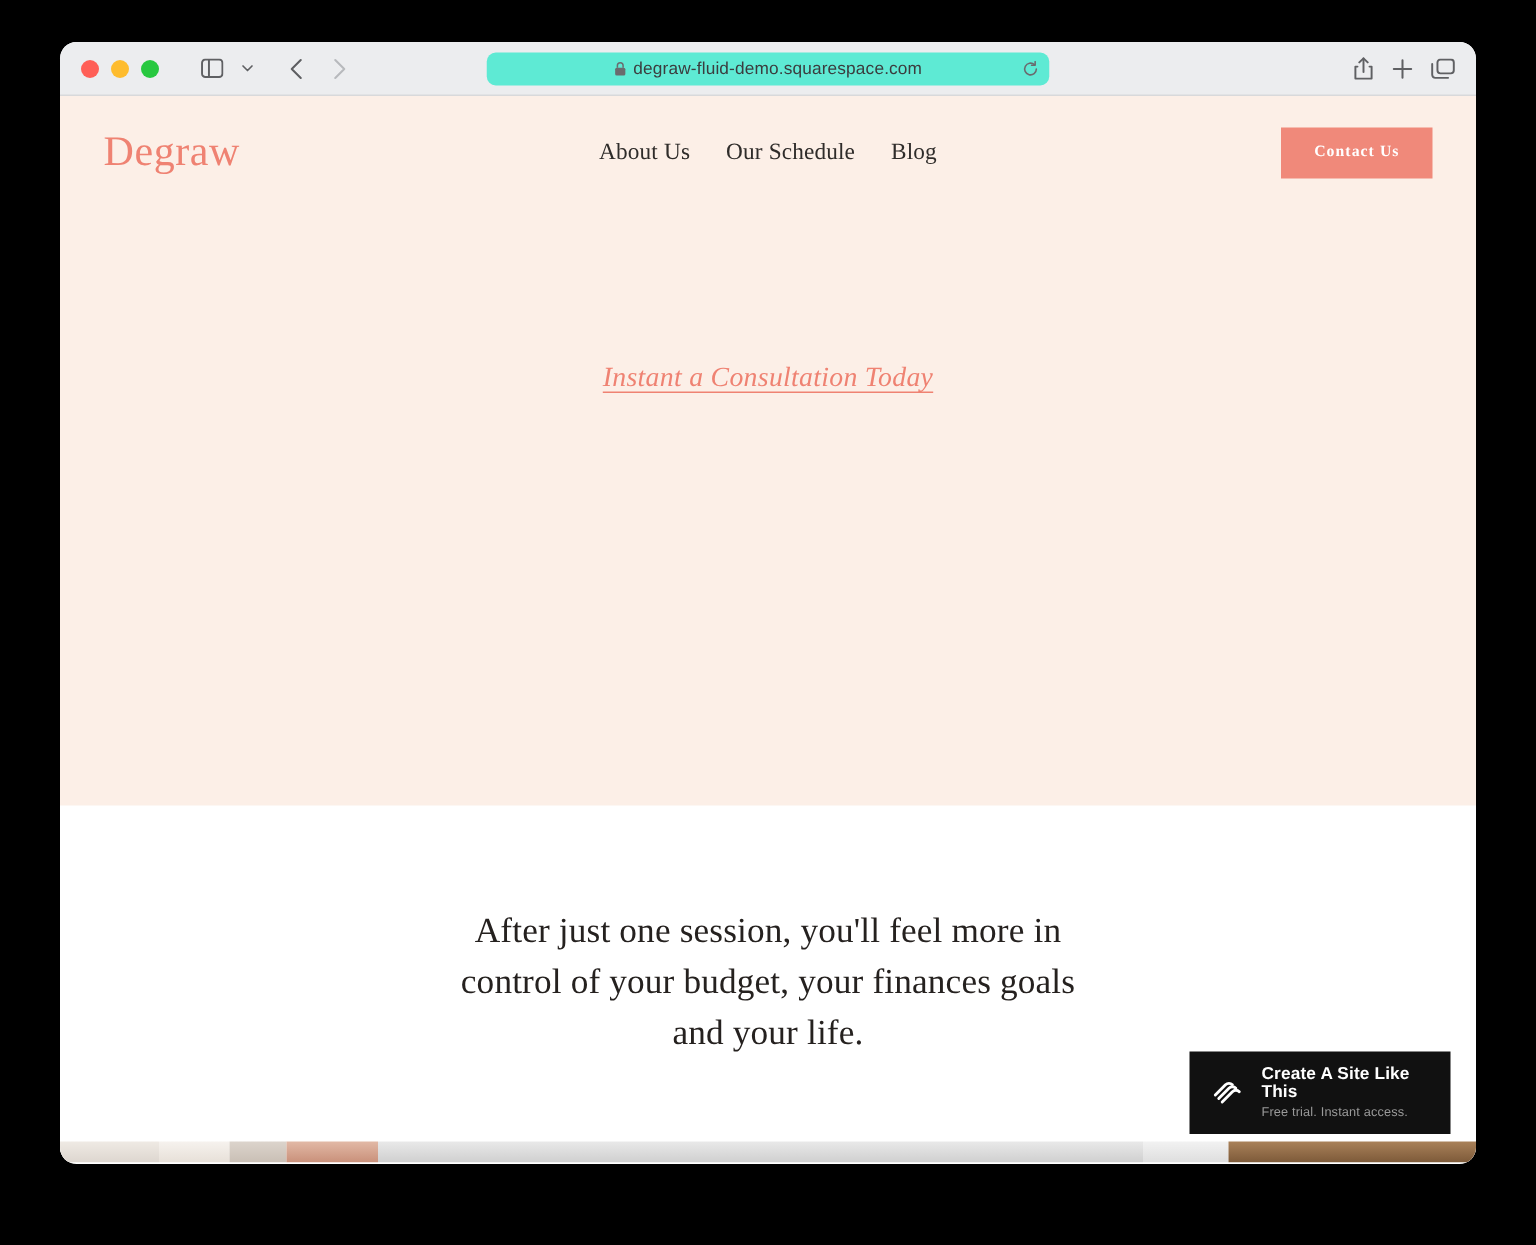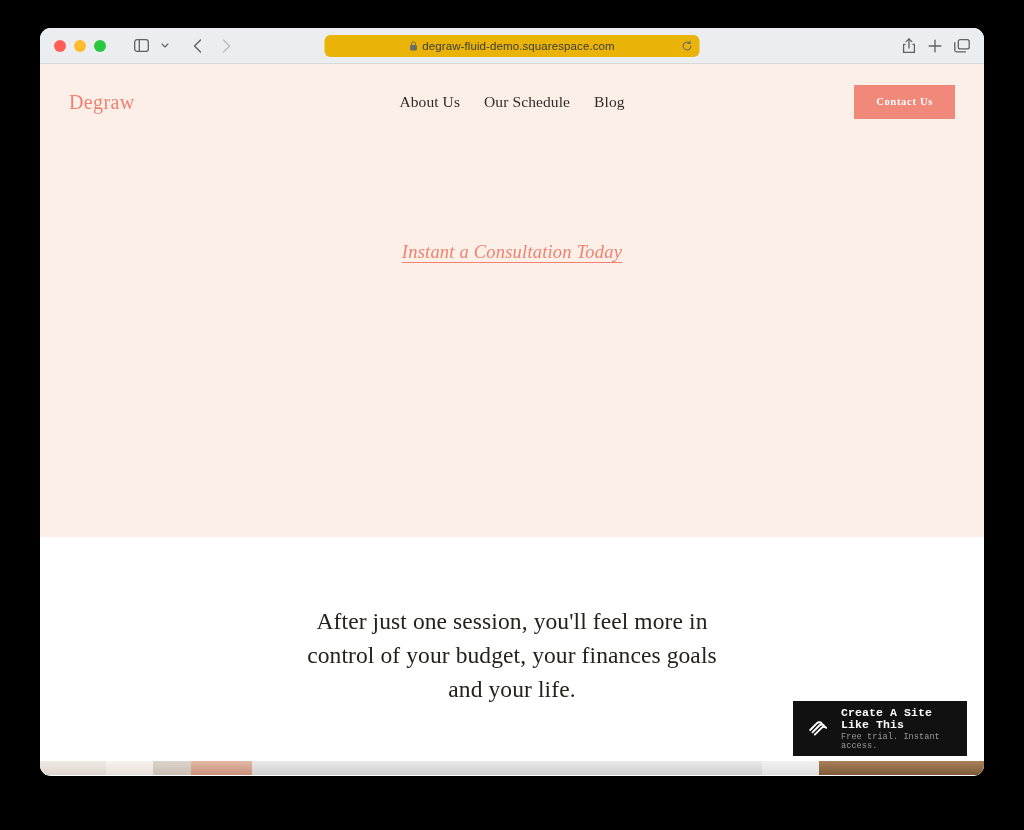--- a/index.html
+++ b/index.html
@@ -69,21 +69,21 @@
   .tb-btn.tiny { width: 16px; }
 
   .url-wrap {
     position: absolute;
     left: 50%;
     transform: translateX(-50%);
     width: 375px;
   }
   .url-bar {
     height: 22px;
-    background: #eab308;
+    background: #5eead4;
     border-radius: 6px;
     display: flex;
     align-items: center;
     justify-content: center;
     position: relative;
     padding: 0 10px;
   }
   .url-inner {
     display: flex;
     align-items: center;
@@ -130,21 +130,21 @@
   .site-header {
     height: 76px;
     display: flex;
     align-items: center;
     padding: 0 29px 0 29px;
     position: relative;
   }
 
   .logo {
     font-family: "Liberation Serif", serif;
-    font-size: 20px;
+    font-size: 28px;
     color: #ef8272;
     letter-spacing: 0.4px;
     line-height: 1;
   }
 
   .nav {
     position: absolute;
     left: 50%;
     transform: translateX(-50%);
     display: flex;
@@ -240,21 +240,21 @@
     width: 174px;
     height: 55px;
     background: #111111;
     display: flex;
     align-items: center;
     gap: 10px;
     padding: 0 13px;
     cursor: pointer;
   }
   .sqs-logo { flex: 0 0 auto; display: flex; }
-  .sqs-text { display: flex; flex-direction: column; gap: 3px; font-family: Liberation Mono, monospace; }
+  .sqs-text { display: flex; flex-direction: column; gap: 3px; }
   .sqs-title {
     color: #ffffff;
     font-size: 11.5px;
     font-weight: bold;
     letter-spacing: 0.1px;
     line-height: 1;
   }
   .sqs-sub {
     color: #9a9a9a;
     font-size: 8.5px;

